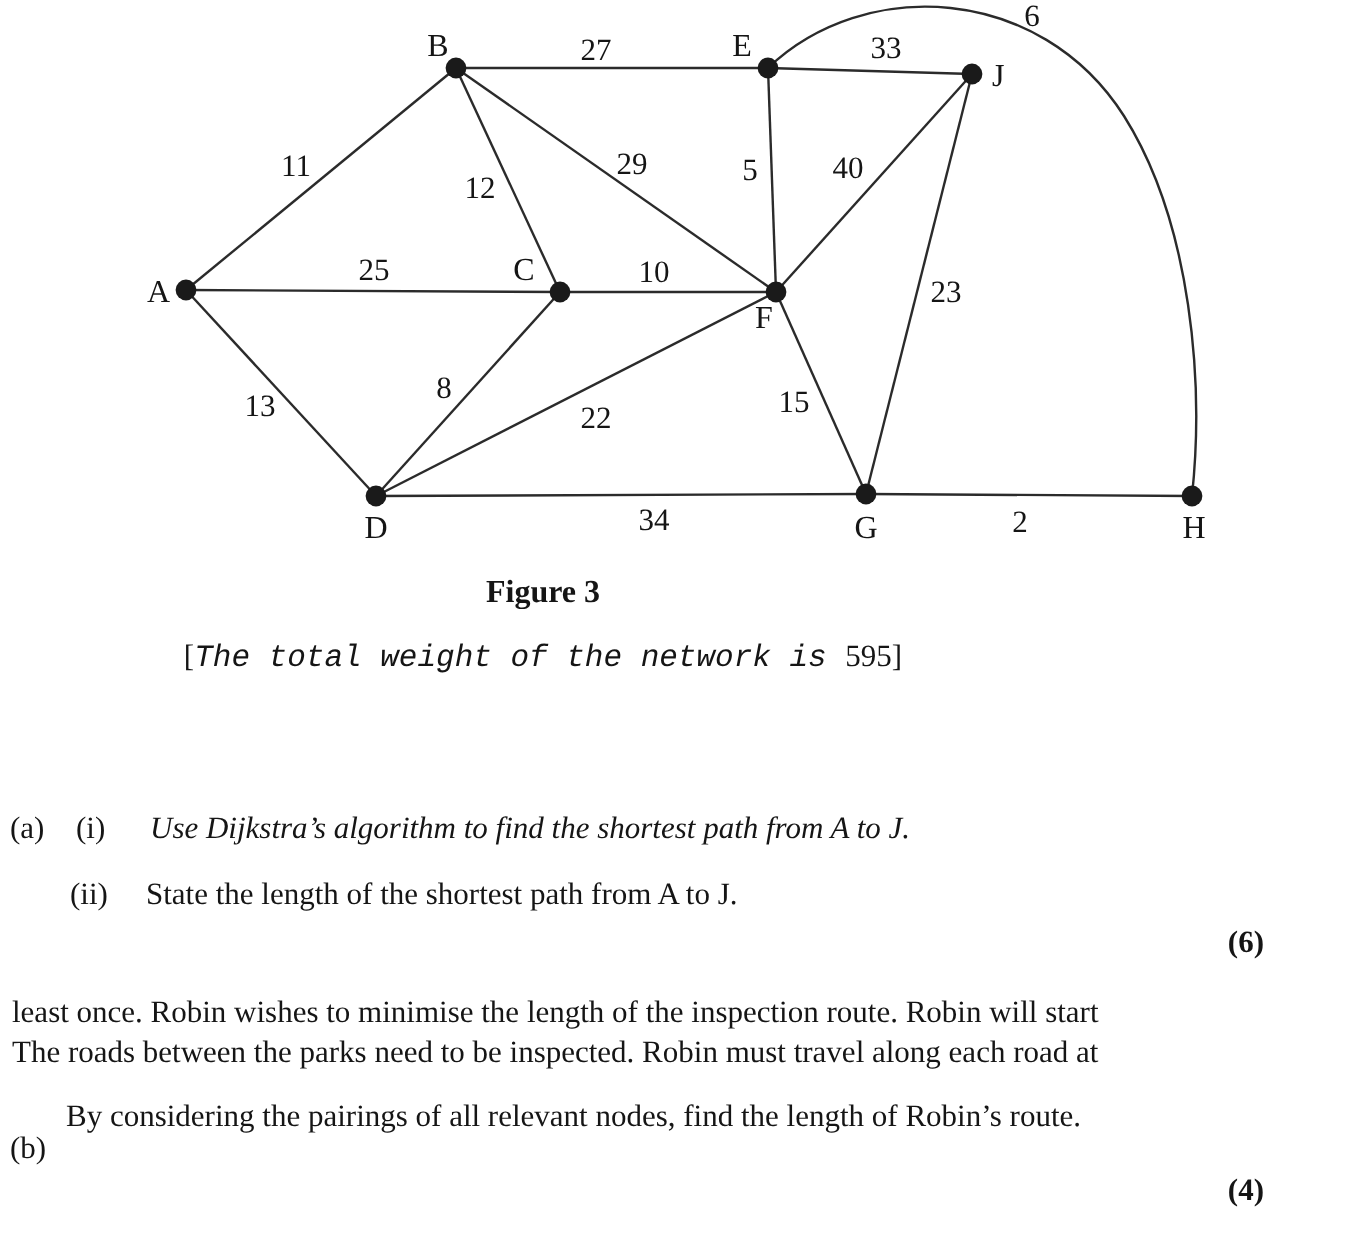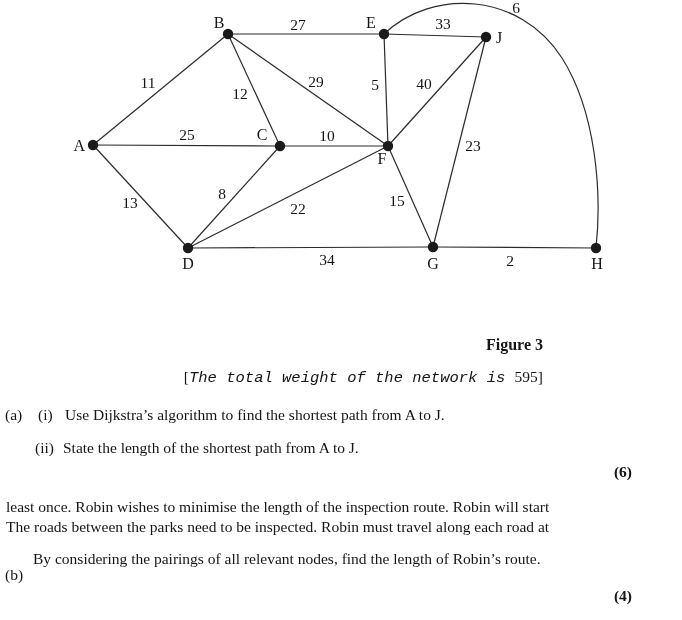--- a/index.html
+++ b/index.html
@@ -7,21 +7,21 @@
     position:relative;
     width:682px;
     height:620px;
     background:#ffffff;
     font-family:"Liberation Serif", serif;
     color:#151515;
     font-size:15.5px;
     overflow:hidden;
   }
   .abs{position:absolute;}
-  .centerline{position:absolute;left:0;width:543px;text-align:right;white-space:nowrap;margin-top:48px;}
+  .centerline{position:absolute;left:0;width:543px;text-align:center;white-space:nowrap;}
   .bold{font-weight:bold;}
   .ital{font-style:italic;font-family:Liberation Mono, monospace;}
   .marks{position:absolute;left:0;width:632px;text-align:right;font-weight:bold;white-space:nowrap;}
   .line{white-space:nowrap;}
   #diagram{position:absolute;left:0;top:0;}
   #diagram text{font-family:"Liberation Serif", serif;fill:#151515;}
   #intro{position:absolute;left:6px;top:354px;line-height:19.5px;}
   #para{position:absolute;left:6px;top:497px;line-height:20px;}
 </style>
 </head>
@@ -85,26 +85,26 @@
     </svg>
 
   <div class="centerline bold" style="top:288px;font-size:16px;">Figure 3</div>
 
   <div class="centerline" style="top:320px;"><span>[</span><span class="ital">The total weight of the network is </span><span>595]</span></div>
 
 
   <div>
     <span class="abs line" style="left:5px;top:406px;">(a)</span>
     <span class="abs line" style="left:38px;top:406px;">(i)</span>
-    <span class="abs line" style="left:65px;top:406px;">Use Dijkstra’s algorithm to find the shortest path from A to J.</span>
+    <span class="abs line" style="left:75px;top:406px;font-style:italic;">Use Dijkstra’s algorithm to find the shortest path from A to J.</span>
   </div>
 
   <div>
     <span class="abs line" style="left:35px;top:439px;">(ii)</span>
-    <span class="abs line" style="left:63px;top:439px;">State the length of the shortest path from A to J.</span>
+    <span class="abs line" style="left:73px;top:439px;">State the length of the shortest path from A to J.</span>
   </div>
 
   <div class="marks" style="top:463px;">(6)</div>
 
   <div id="para">
     <div class="line">least once. Robin wishes to minimise the length of the inspection route. Robin will start</div>
     <div class="line">The roads between the parks need to be inspected. Robin must travel along each road at</div>
   </div>
 
   <div>

